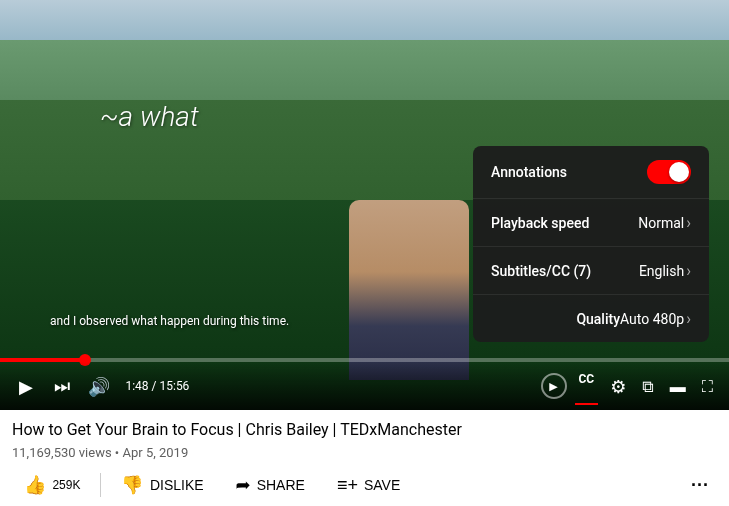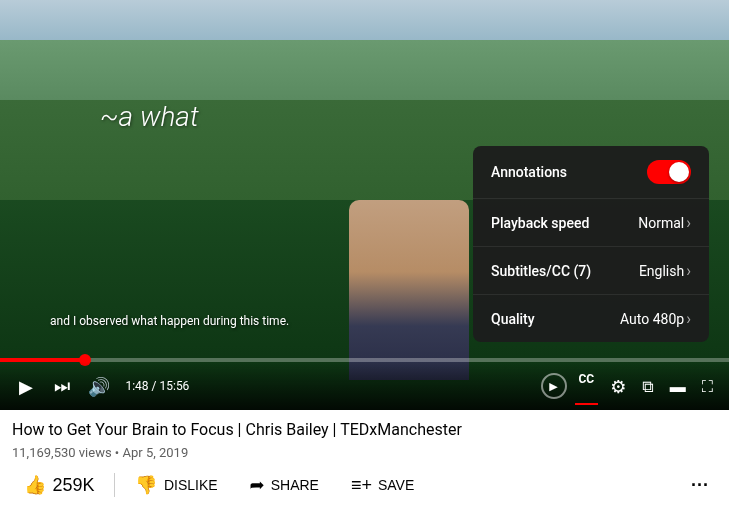--- a/index.html
+++ b/index.html
@@ -113,20 +113,21 @@
       display: flex;
       align-items: center;
       justify-content: space-between;
       padding: 14px 18px;
       cursor: pointer;
       border-bottom: 1px solid rgba(255,255,255,0.08);
     }
 
     .settings-row:last-child {
       border-bottom: none;
+      justify-content: flex-end;
     }
 
     .settings-label {
       color: #fff;
       font-size: 14px;
       font-weight: 500;
     }
 
     .settings-value {
       display: flex;
@@ -289,21 +290,21 @@
       margin-left: auto;
       padding: 6px 8px;
       background: transparent;
       border: none;
       cursor: pointer;
       color: #030303;
       font-size: 18px;
       font-weight: bold;
     }
 
-    .like-count { color: #030303; font-size: 18px; font-weight: 500; }
+    .like-count { color: #030303; font-size: 12px; font-weight: 500; }
   </style>
 </head>
 <body>
 
 <div class="video-container">
 
   <div class="video-bg">
     <div class="sky"></div>
     <div class="forest-far"></div>
     <div class="forest-mid"></div>

